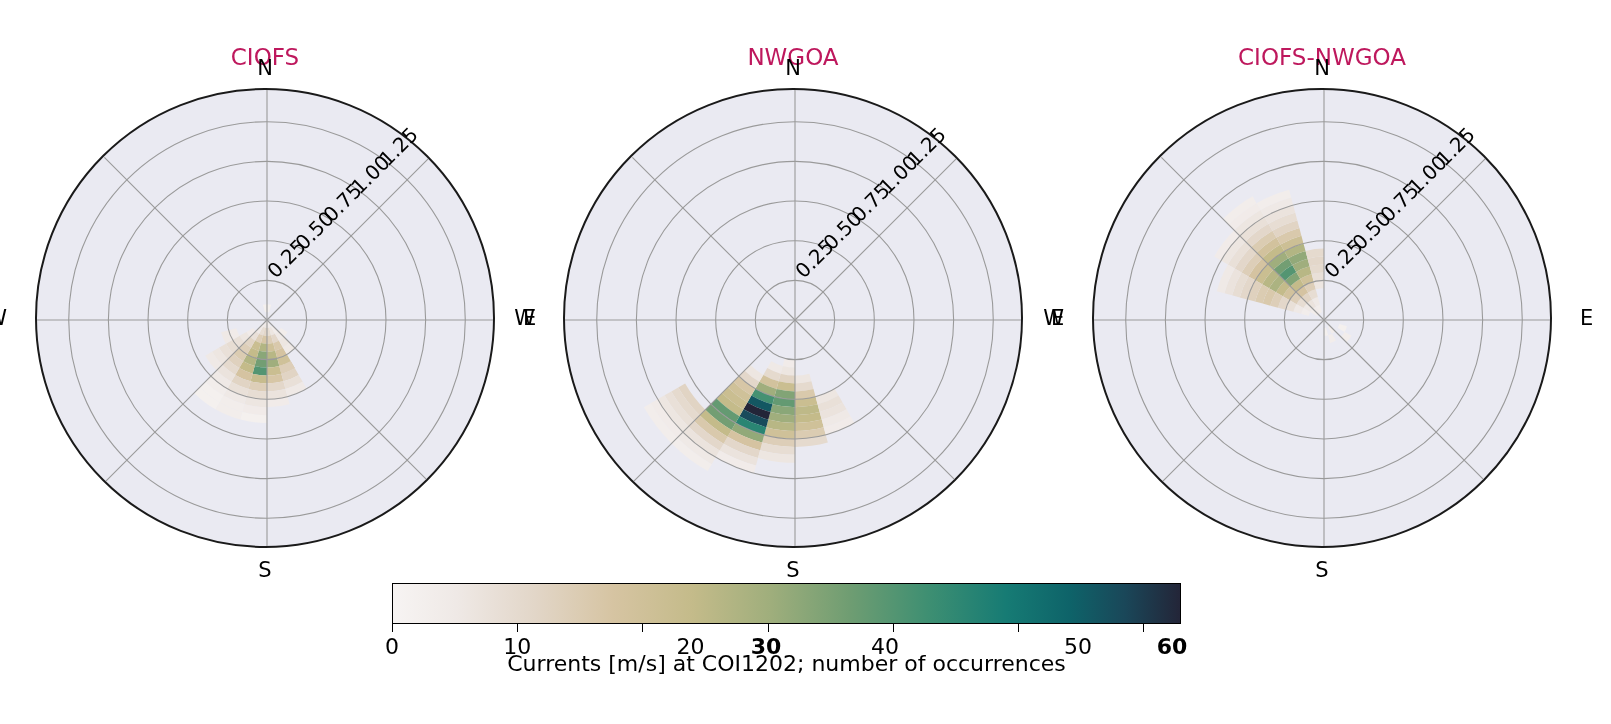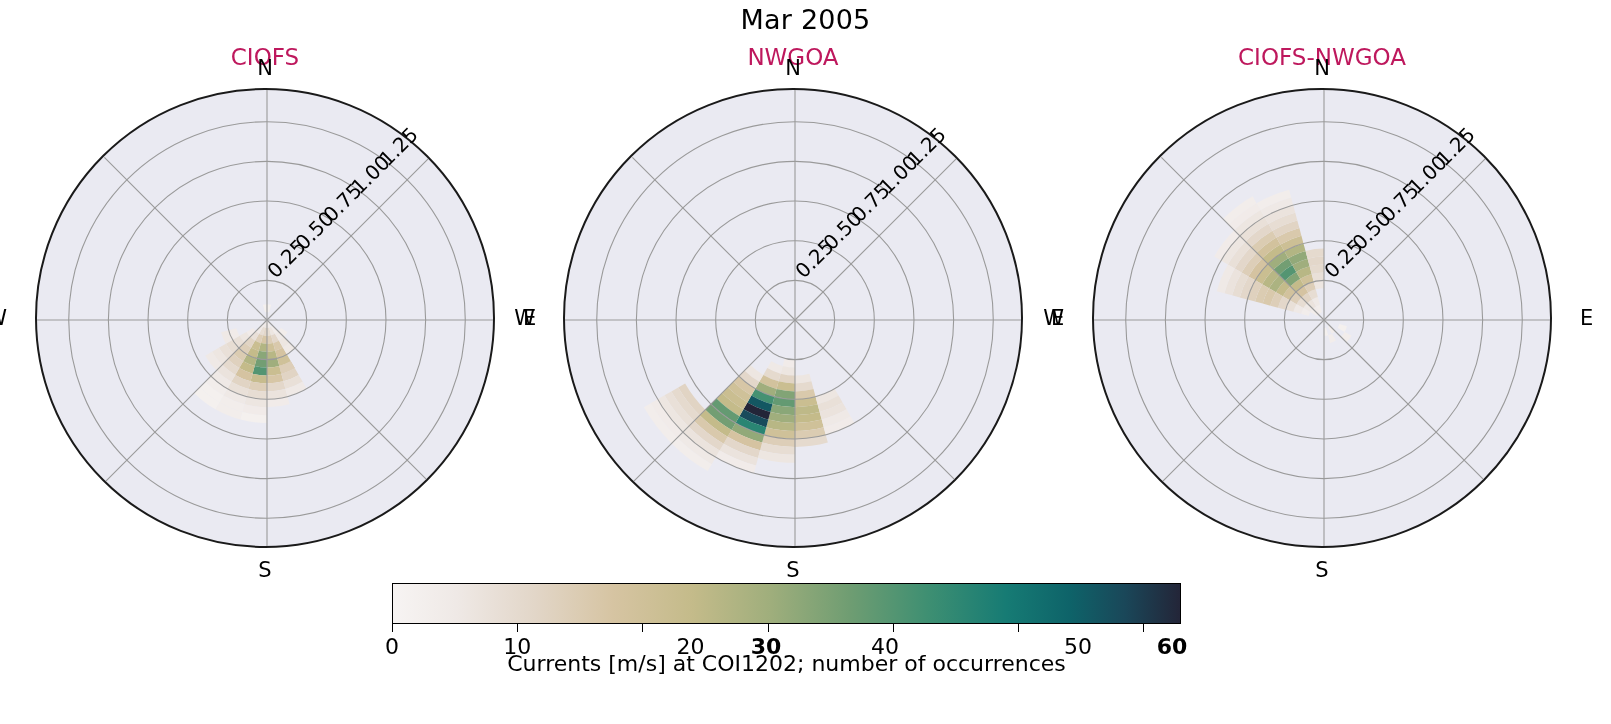--- a/index.html
+++ b/index.html
@@ -57,21 +57,20 @@
   .cbar-label{
     position:absolute;left:50%;transform:translateX(-50%);
     top:68px;font-size:22px;color:#000;white-space:nowrap;
   }
 </style>
 </head>
 <body>
 
 <div class="fig">
 
-  <div class="suptitle">Mar 2005</div>
 
   <div id="panels-host">
       <div class="polar" style="left: 35px; top: 88px; width: 460px; height: 460px;">
         <div class="ax-title">CIOFS</div>
         <div class="disc" style="width: 460px; height: 460px;">
           <svg width="460" height="460">
             <g>
               <path d="M230,230 A0,0 0 0 1 230,230 L230,237.93103448275863 A7.931034482758621,7.931034482758621 0 0 0 232.05270277150274,237.66079103608573 Z" fill="rgb(239,233,230)" stroke="none"></path>
               <path d="M230,230 A0,0 0 0 1 230,230 L227.94729722849723,237.66079103608573 A7.931034482758621,7.931034482758621 0 0 0 230,237.93103448275863 Z" fill="rgb(237,230,225)" stroke="none"></path>
               <path d="M230,230 A0,0 0 0 1 230,230 L226.0344827586207,236.86847734035933 A7.931034482758621,7.931034482758621 0 0 0 227.94729722849723,237.66079103608573 Z" fill="rgb(239,233,230)" stroke="none"></path>

